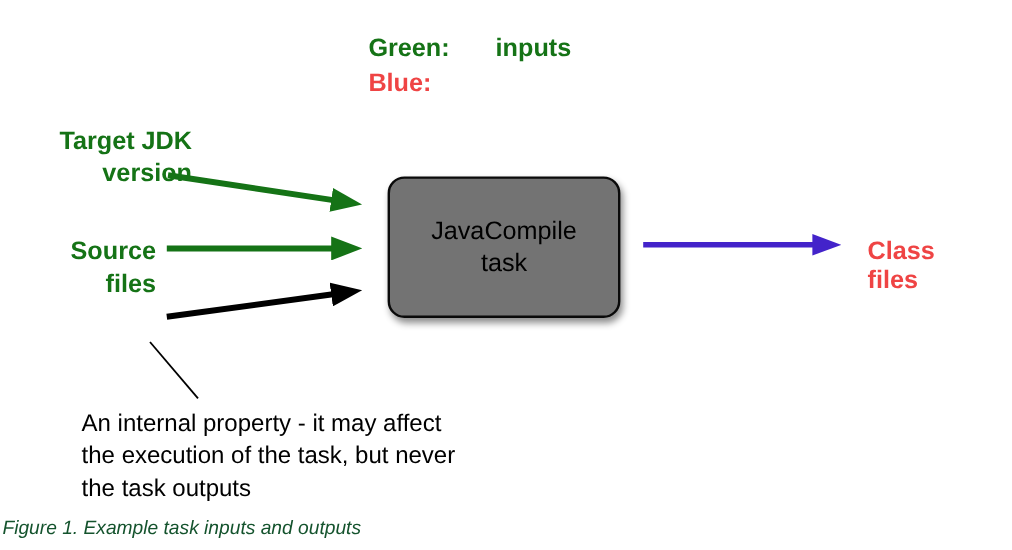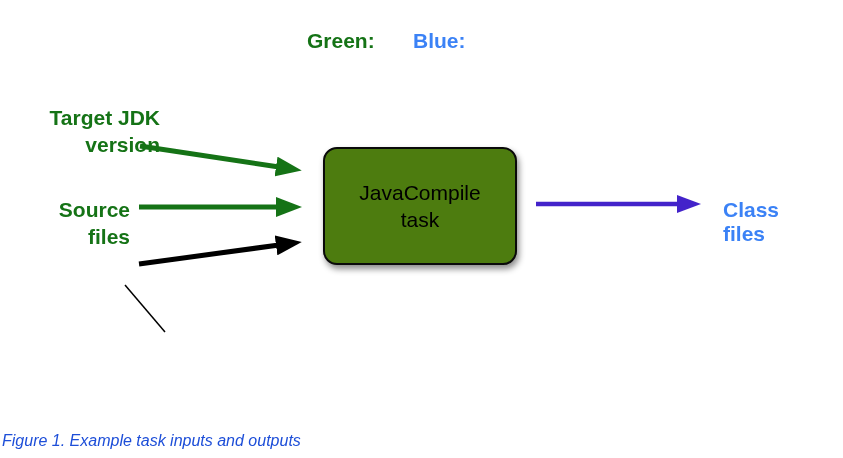--- a/index.html
+++ b/index.html
@@ -8,23 +8,23 @@
     width: 826px;
     height: 458px;
     background: #ffffff;
     font-family: "Liberation Sans", sans-serif;
     overflow: hidden;
     text-decoration: underline;
   }
   .abs { position: absolute; }
   .pre { white-space: pre-line; }
   .c-green { color: #157316; }
-  .c-blue  { color: #3b82f6; }
+  .c-blue  { color: #ef4444; }
   .c-black { color: #000000; }
-  .c-caption { color: #1d4ed8; }
+  .c-caption { color: #14532d; }
 
   .legend {
     left: 307px; top: 26px;
     display: grid;
     grid-template-columns: 106px auto;
     font-weight: bold;
     font-size: 21px;
     line-height: 29px;
   }
 
@@ -36,21 +36,21 @@
   .lbl-bold { font-weight: bold; }
 
   .target-jdk { left: 0px;  top: 104px; width: 160px; }
   .source-files { left: 0px; top: 196px; width: 130px; }
   .fork { left: 60px; top: 252px; width: 90px; font-weight: normal; }
 
   .task-box {
     left: 323px; top: 147px;
     width: 194px; height: 118px;
     box-sizing: border-box;
-    background: #4d7c0f;
+    background: #737373;
     border: 2.5px solid #0a0a0a;
     border-radius: 14px;
     box-shadow: 2px 4px 6px rgba(0,0,0,0.45);
     display: flex;
     align-items: center;
     justify-content: center;
     text-align: center;
     font-size: 21px;
     line-height: 27px;
     color: #000000;
@@ -102,33 +102,37 @@
 
     <line x1="139" y1="264" x2="279" y2="245" stroke-width="5" marker-end="url(#headBlack)" stroke="#000000"></line>
 
     <line x1="536" y1="204" x2="680" y2="204" stroke-width="4.5" marker-end="url(#headBlue)" stroke="#4323ca"></line>
 
     <line x1="125" y1="285" x2="165" y2="332" stroke-width="1.5" stroke="#000000"></line>
   </svg>
 
   <div class="abs legend">
     <span class="c-green">Green:</span>
+    <span class="c-green">inputs</span>
     <span class="c-blue">Blue:</span>
   </div>
 
   <div class="abs lbl lbl-bold c-green pre target-jdk">Target JDK
 version</div>
 
   <div class="abs lbl lbl-bold c-green pre source-files">Source
 files</div>
 
 
   <div class="abs task-box">
     <div class="pre">JavaCompile
 task</div>
   </div>
 
   <div class="abs class-files c-blue">Class files</div>
 
+  <div class="abs note pre">An internal property - it may affect
+the execution of the task, but never
+the task outputs</div>
 
   <div class="abs caption c-caption">Figure 1. Example task inputs and outputs</div>
 
 </div>
 
 </body></html>

